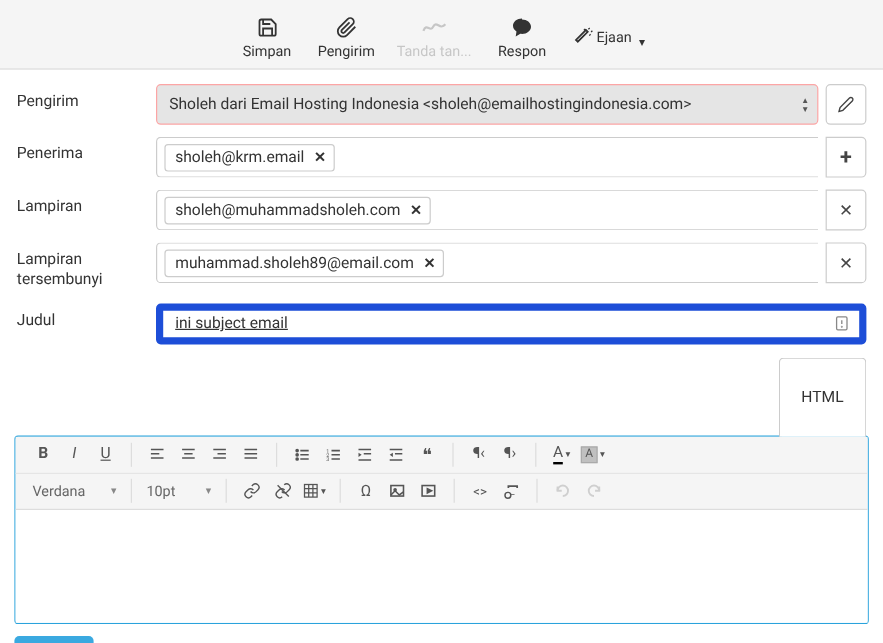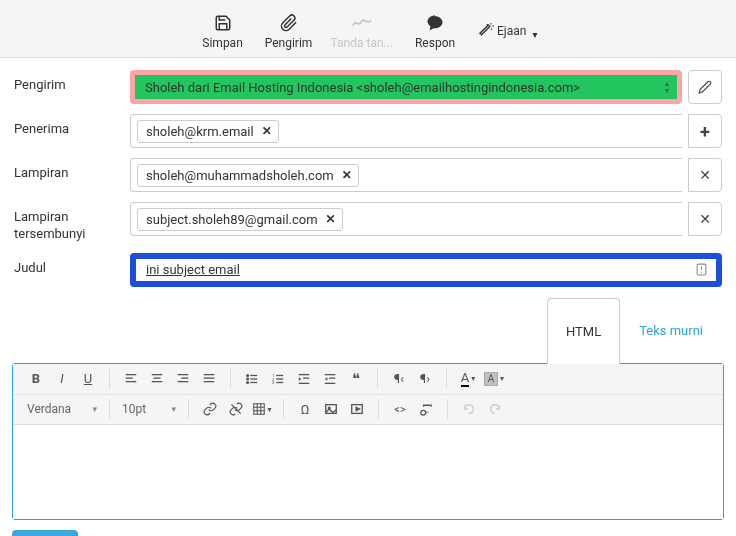--- a/index.html
+++ b/index.html
@@ -8,21 +8,21 @@
 .toolbar-btn { display: flex; flex-direction: column; align-items: center; gap: 2px; cursor: pointer; min-width: 48px; }
 .toolbar-btn.disabled { opacity: 0.5; cursor: default; }
 .toolbar-icon { font-size: 18px; color: #333; height: 22px; display: flex; align-items: center; }
 .toolbar-label { font-size: 12px; color: #333; }
 .toolbar-btn.disabled .toolbar-icon, .toolbar-btn.disabled .toolbar-label { color: #999; }
 .caret { font-size: 10px; margin-left: 2px; align-self: center; }
 .form { padding: 12px 14px 0 14px; }
 .row { display: flex; align-items: flex-start; margin-bottom: 10px; }
 .label { width: 116px; padding-top: 7px; font-size: 13px; color: #333; flex-shrink: 0; }
 .field { flex: 1; display: flex; gap: 6px; }
-.select-wrap { flex: 1; position: relative; border: 5px solid #fca5a5; border-radius: 4px; height: 34px; display: flex; align-items: center; padding: 0 24px 0 10px; background: #22c55e; }
+.select-wrap { flex: 1; position: relative; border: 1px solid #fca5a5; border-radius: 4px; height: 34px; display: flex; align-items: center; padding: 0 24px 0 10px; background: #e5e5e5; }
 .select-caret { position: absolute; right: 8px; display: flex; flex-direction: column; font-size: 8px; line-height: 7px; color: #555; }
 .icon-btn { width: 34px; height: 34px; border: 1px solid #ccc; border-radius: 4px; background: #fff; display: flex; align-items: center; justify-content: center; cursor: pointer; font-size: 14px; color: #444; flex-shrink: 0; }
 .chip-field { flex: 1; min-height: 34px; border: 1px solid #ccc; border-radius: 4px 0 0 4px; display: flex; align-items: center; padding: 3px 6px; gap: 4px; border-right: none; }
 .icon-btn.attached { border-radius: 0 4px 4px 0; }
 .chip { border: 1px solid #ccc; border-radius: 3px; padding: 3px 6px 3px 8px; font-size: 13px; display: flex; align-items: center; gap: 8px; background: #fff; }
 .chip-x { cursor: pointer; font-weight: bold; color: #333; font-size: 12px; }
 .text-input { flex: 1; height: 34px; border: 6px solid #1d4ed8; border-radius: 4px; padding: 0 28px 0 10px; font-size: 13px; position: relative; display: flex; align-items: center; text-decoration: underline; }
 .text-input .right-icon { position: absolute; right: 8px; color: #888; font-size: 13px; }
 .tabs { display: flex; justify-content: flex-end; padding-right: 14px; margin-top: 6px; }
 .tab { padding: 25px 18px; border: 1px solid transparent; border-bottom: none; border-radius: 4px 4px 0 0; font-size: 13px; cursor: pointer; }
@@ -139,21 +139,21 @@
       </div>
       <div class="icon-btn attached">✕</div>
     </div>
   </div>
 
   <div class="row">
     <div class="label" style="line-height:1.3;">Lampiran tersembunyi</div>
     <div class="field">
       <div class="chip-field">
         <span class="chip">
-          <span>subject.sholeh89@gmail.com</span>
+          <span>muhammad.sholeh89@email.com</span>
           <span class="chip-x">✕</span>
         </span>
       </div>
       <div class="icon-btn attached">✕</div>
     </div>
   </div>
 
   <div class="row">
     <div class="label">Judul</div>
     <div class="field">
@@ -166,21 +166,20 @@
               <circle cx="12" cy="17" r="0.5" fill="#888"></circle>
             </svg>
         </span>
       </div>
     </div>
   </div>
 </div>
 
 <div class="tabs">
   <div class="tab active">HTML</div>
-  <div class="tab inactive">Teks murni</div>
 </div>
 
 <div class="editor">
   <div class="ed-toolbar">
     <div class="ed-row">
       <div class="ed-group">
         <div class="ed-btn">
             <b>B</b>
           </div>
         <div class="ed-btn">

